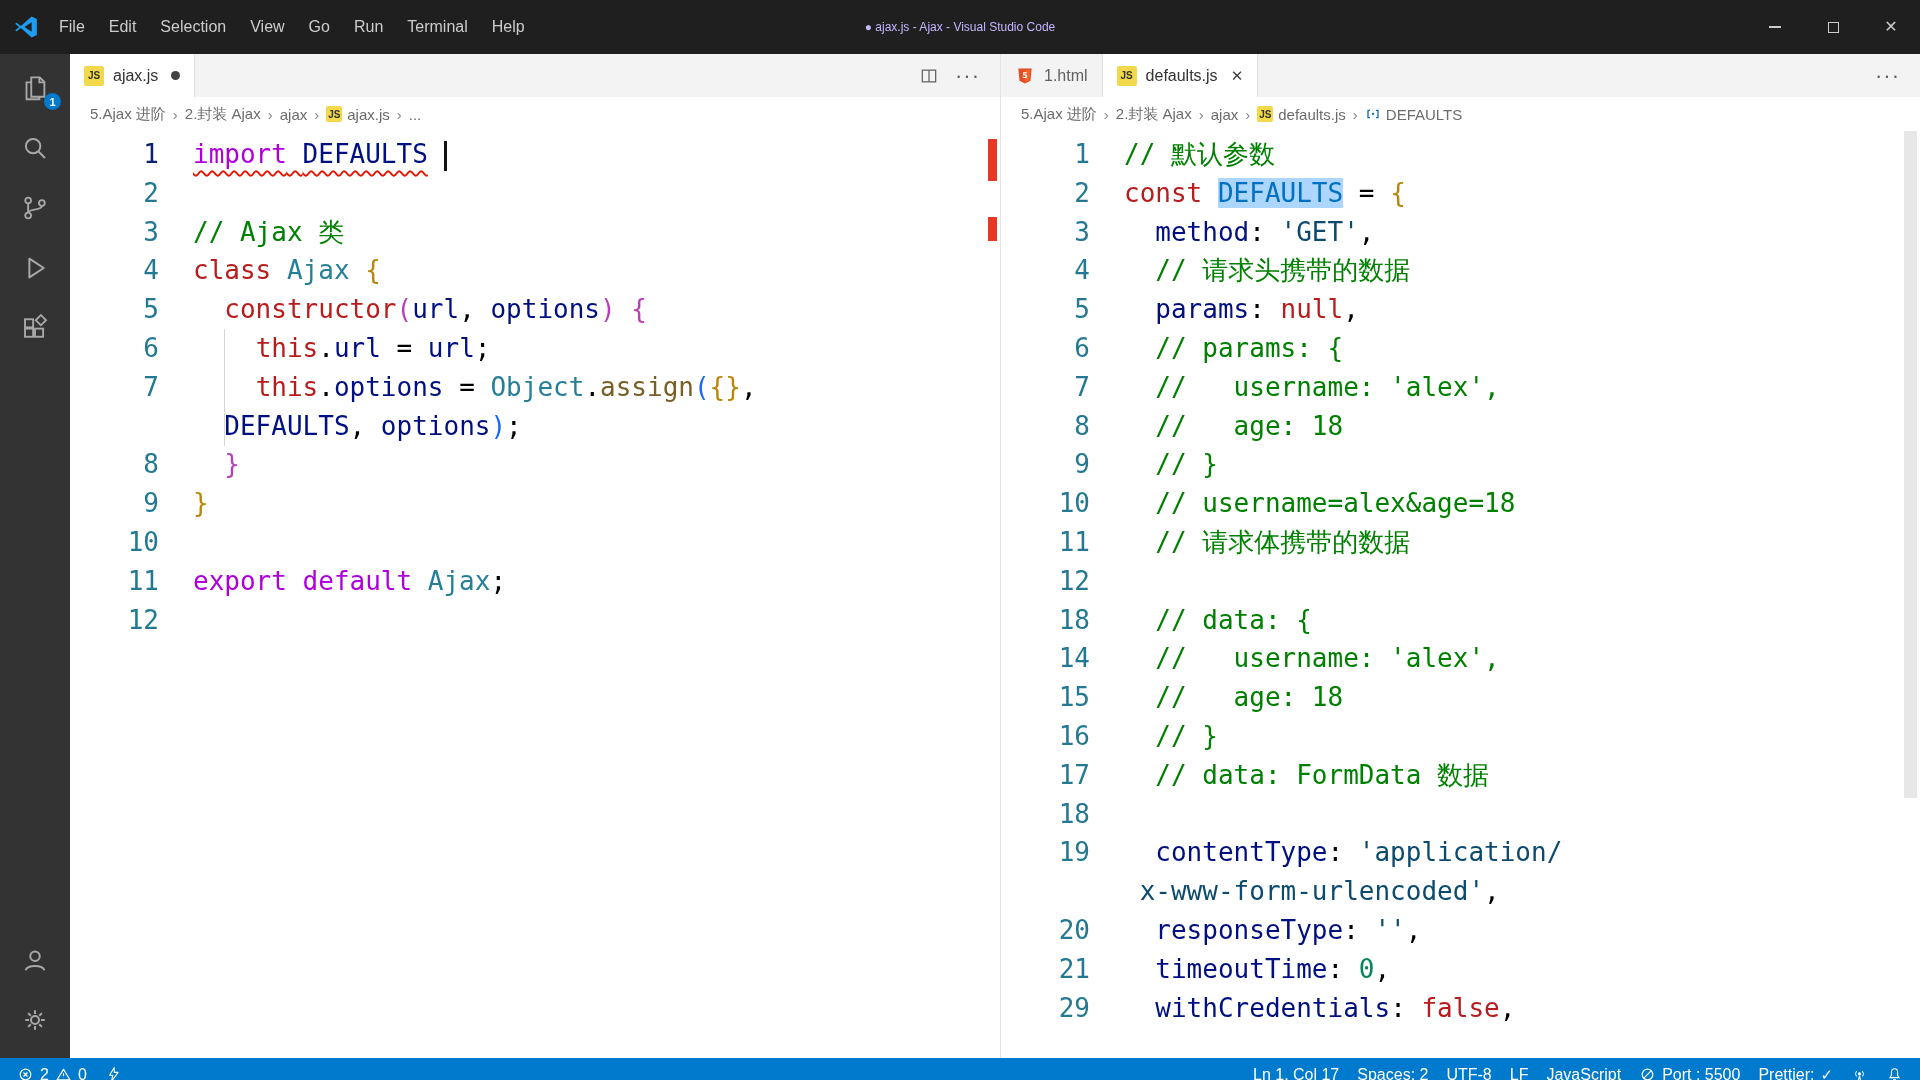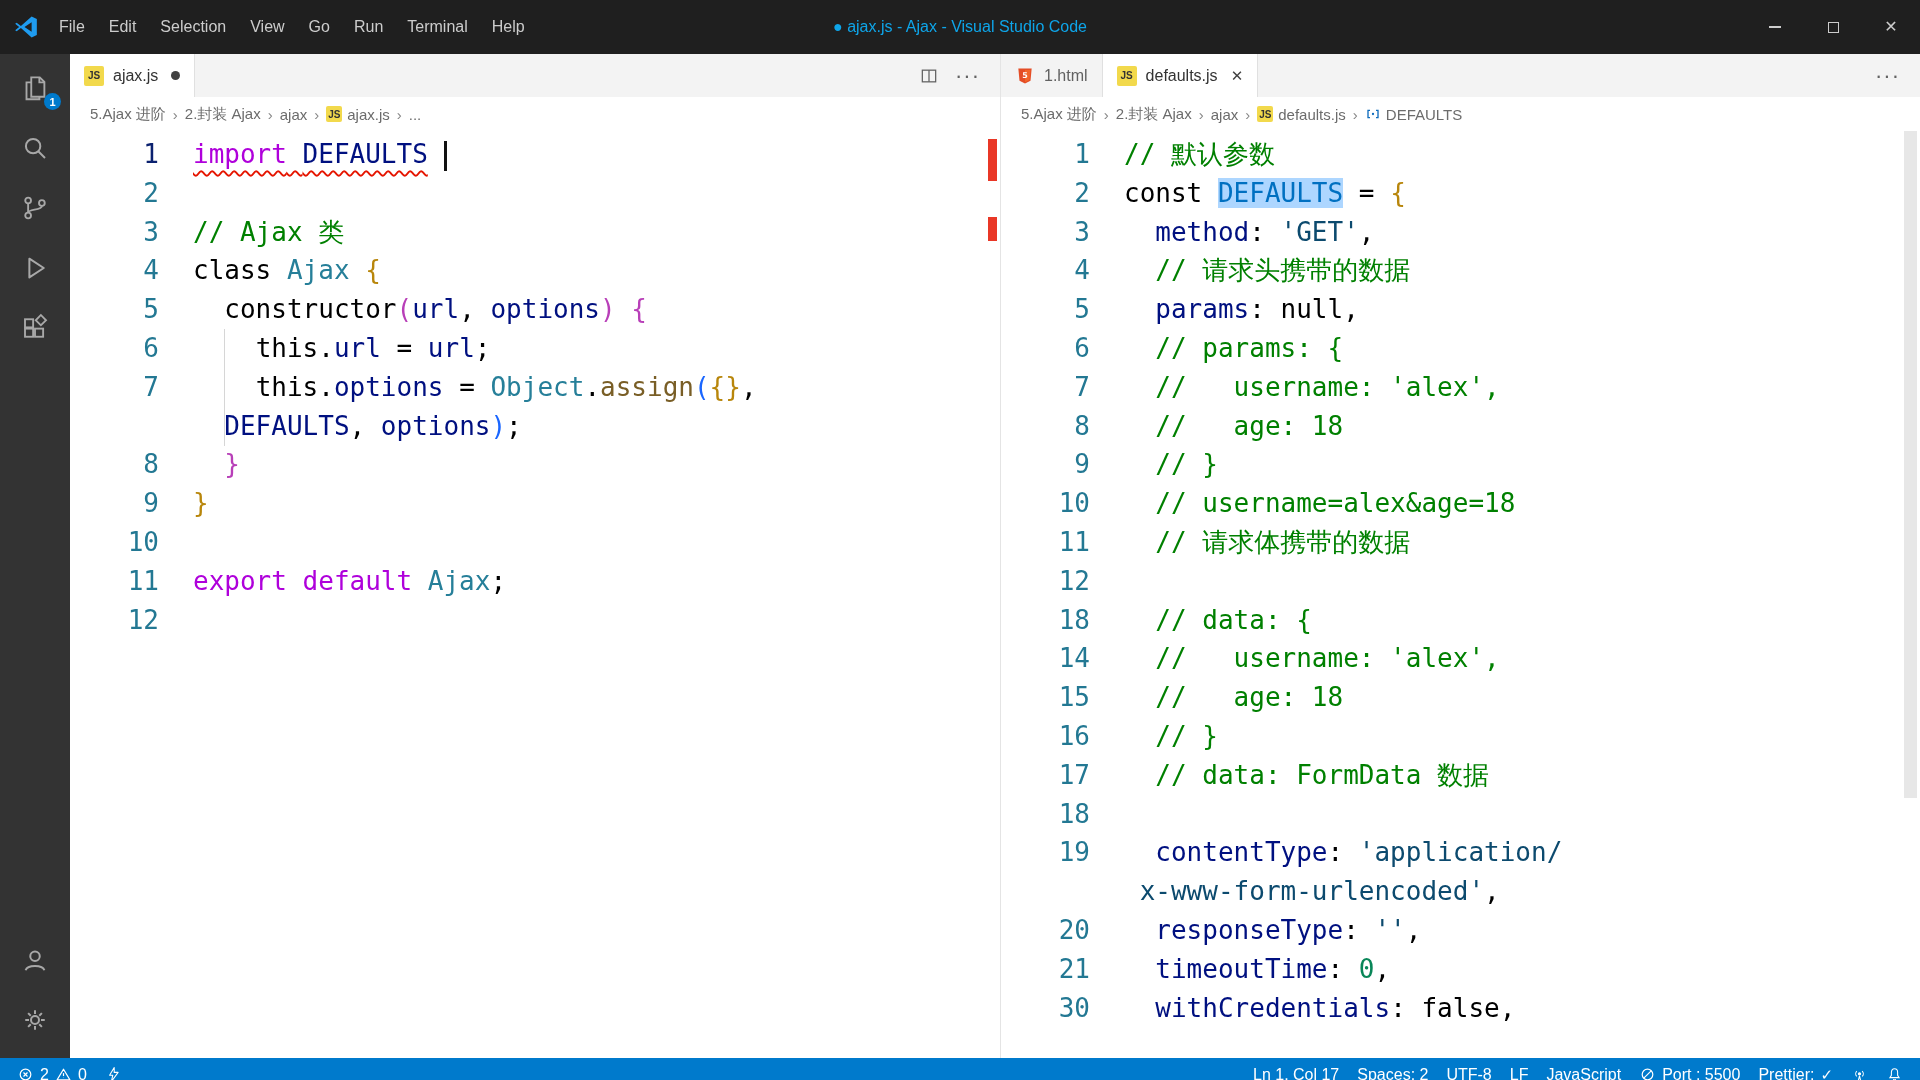--- a/index.html
+++ b/index.html
@@ -6,21 +6,21 @@
   html,body{width:1920px;height:1080px;overflow:hidden}
   body{font-family:"Liberation Sans",sans-serif;background:#fff;cursor:default}
 
   
   .titlebar{height:54px;background:#1f1f1f;display:flex;align-items:stretch;position:relative}
   .tb-left{display:flex;align-items:center}
   .vscode-logo{width:26px;height:26px;margin:0 8px 0 13px;display:inline-flex}
   .vscode-logo svg{width:100%;height:100%}
   .menubar{display:flex;height:100%}
   .menu-item{color:#cccccc;font-size:16px;padding:0 12px;display:flex;align-items:center}
-  .tb-title{position:absolute;left:50%;top:0;transform:translateX(-50%);height:100%;display:flex;align-items:center;color:#0ea5e9;font-size:16px;pointer-events:none;white-space:nowrap}
+  .tb-title{position:absolute;left:50%;top:0;transform:translateX(-50%);height:100%;display:flex;align-items:center;color:#c4b5fd;font-size:12px;pointer-events:none;white-space:nowrap}
   .tb-controls{margin-left:auto;display:flex;height:100%}
   .win-btn{width:58px;height:100%;display:flex;align-items:center;justify-content:center;color:#cccccc}
   .min-glyph{display:inline-block;width:12px;height:1.5px;background:#ccc}
   .max-glyph{display:inline-block;width:11px;height:11px;border:1.4px solid #ccc}
   .x-glyph{font-size:16px;line-height:1}
 
   
   .main{display:flex;height:1004px}
   .activitybar{width:70px;background:#333333;display:flex;flex-direction:column;justify-content:space-between;padding:4px 0 8px}
   .ab-sec{display:flex;flex-direction:column}
@@ -55,21 +55,21 @@
   .bc-sep{margin:0 7px;font-size:15px;color:#888}
   .bc-icon{width:16px;height:16px}
 
   .codewrap{position:relative;height:calc(100% - 77px);overflow:hidden;background:#fff}
   .codelines{padding-top:4px;font-family:"DejaVu Sans Mono",monospace;font-size:26px;line-height:38.8px}
   .crow{display:flex;height:38.8px;white-space:pre}
   .lnum{flex:0 0 89px;text-align:right;color:#237893;user-select:none}
   .lnum.active{color:#0b216f}
   .ccode{padding-left:34px;white-space:pre}
 
-  .c-kw{color:#000000}.c-ctl{color:#af00db}.c-type{color:#267f99}.c-fn{color:#795e26}
+  .c-kw{color:#b91c1c}.c-ctl{color:#af00db}.c-type{color:#267f99}.c-fn{color:#795e26}
   .c-var{color:#001080}.c-str{color:#0c4a6e}.c-num{color:#098658}.c-cmt{color:#008000}
   .c-pln{color:#000000}.c-b1{color:#b8860b}.c-b2{color:#b83fb8}.c-b3{color:#1a66ff}
   .c-defsel{color:#0070c1;background:#add6ff}
   .sq{text-decoration-line:underline;text-decoration-style:wavy;text-decoration-color:#e51400;text-decoration-thickness:1.6px;text-underline-offset:7px;text-decoration-skip-ink:none}
   @keyframes blink{0%,55%{opacity:1}56%,100%{opacity:0}}
   .cursor{display:inline-block;width:2.2px;height:30px;background:#111;vertical-align:middle;margin-left:1px;animation:blink 1.1s step-end infinite}
 
   .indent-guide{position:absolute;left:154px;top:198px;width:1px;height:117px;background:#d6d6d6}
   .overview{position:absolute;top:0;right:0;width:20px;height:100%}
   .ovr{position:absolute;right:3px;width:9px;background:#e51400;opacity:.85}
@@ -356,21 +356,21 @@
             <div class="crow"><span class="lnum">18</span><span class="ccode"><span class="c-pln">  </span><span class="c-cmt">// data: {</span></span></div>
             <div class="crow"><span class="lnum">14</span><span class="ccode"><span class="c-pln">  </span><span class="c-cmt">//   username: 'alex',</span></span></div>
             <div class="crow"><span class="lnum">15</span><span class="ccode"><span class="c-pln">  </span><span class="c-cmt">//   age: 18</span></span></div>
             <div class="crow"><span class="lnum">16</span><span class="ccode"><span class="c-pln">  </span><span class="c-cmt">// }</span></span></div>
             <div class="crow"><span class="lnum">17</span><span class="ccode"><span class="c-pln">  </span><span class="c-cmt">// data: FormData 数据</span></span></div>
             <div class="crow"><span class="lnum">18</span><span class="ccode"></span></div>
             <div class="crow"><span class="lnum">19</span><span class="ccode"><span class="c-pln">  </span><span class="c-var">contentType</span><span class="c-pln">: </span><span class="c-str">'application/</span></span></div>
             <div class="crow"><span class="lnum"></span><span class="ccode"><span class="c-pln"> </span><span class="c-str">x-www-form-urlencoded'</span><span class="c-pln">,</span></span></div>
             <div class="crow"><span class="lnum">20</span><span class="ccode"><span class="c-pln">  </span><span class="c-var">responseType</span><span class="c-pln">: </span><span class="c-str">''</span><span class="c-pln">,</span></span></div>
             <div class="crow"><span class="lnum">21</span><span class="ccode"><span class="c-pln">  </span><span class="c-var">timeoutTime</span><span class="c-pln">: </span><span class="c-num">0</span><span class="c-pln">,</span></span></div>
-            <div class="crow"><span class="lnum">30</span><span class="ccode"><span class="c-pln">  </span><span class="c-var">withCredentials</span><span class="c-pln">: </span><span class="c-kw">false</span><span class="c-pln">,</span></span></div>
+            <div class="crow"><span class="lnum">29</span><span class="ccode"><span class="c-pln">  </span><span class="c-var">withCredentials</span><span class="c-pln">: </span><span class="c-kw">false</span><span class="c-pln">,</span></span></div>
           </div>
         <div class="scrollbar">
           <div class="slider"></div>
         </div>
       </div>
     </section>
 
   </div>
 </div>
 

